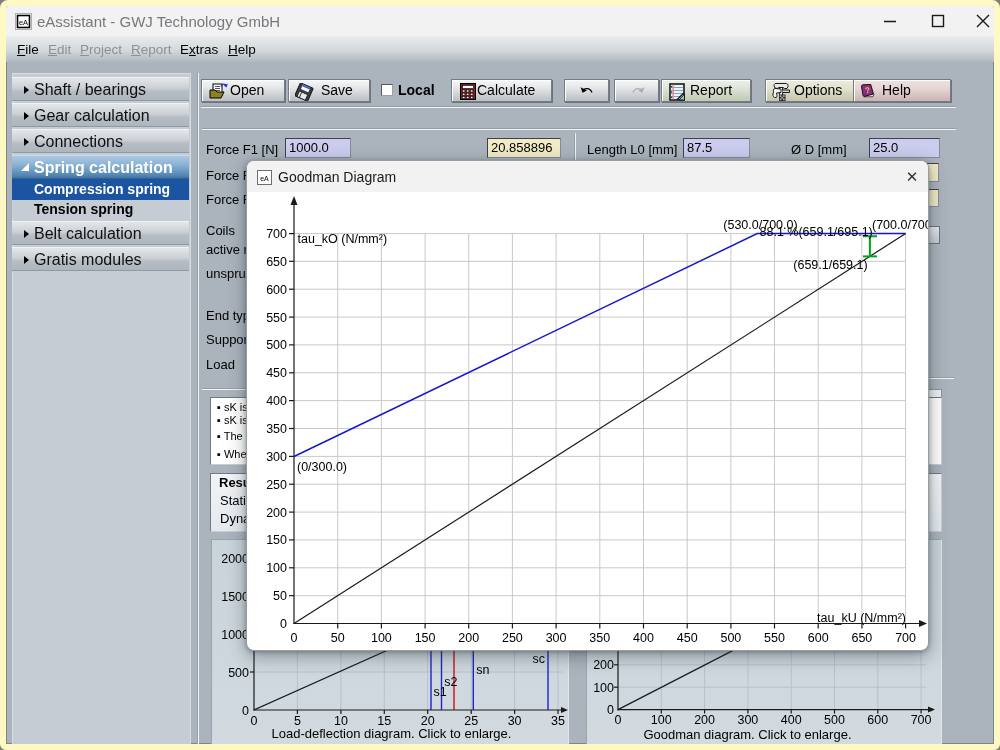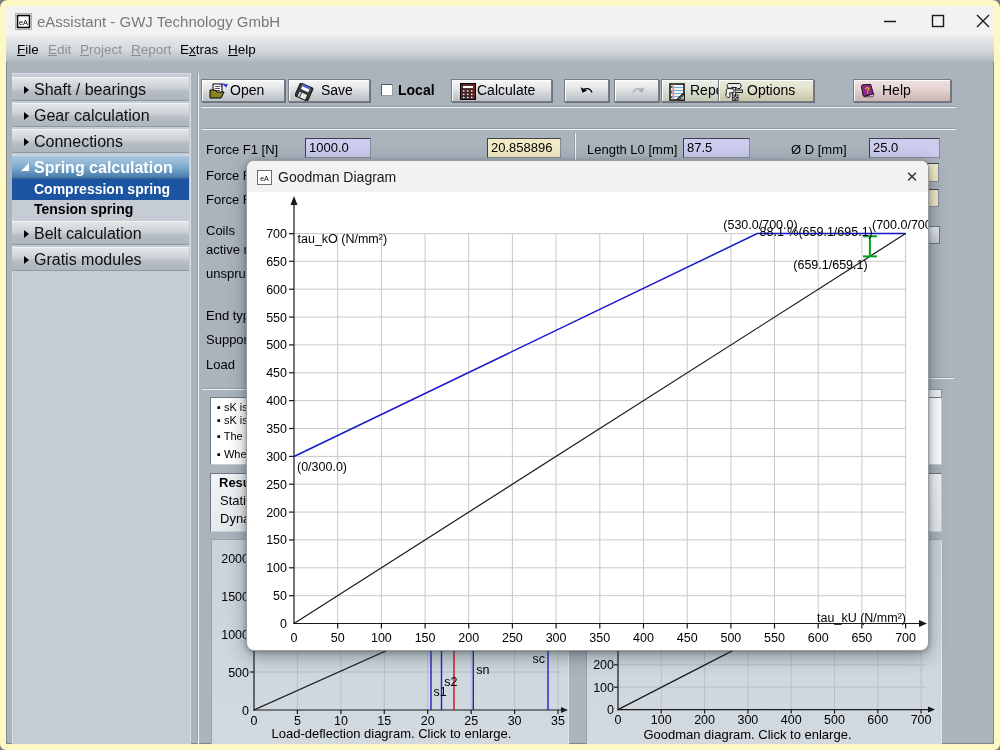--- a/index.html
+++ b/index.html
@@ -201,21 +201,21 @@
       </g>
       <line x1="4.2" y1="1.8" x2="4.2" y2="16.2" stroke="#e88890" stroke-width="1.4"></line>
       <circle cx="2.6" cy="3.8" r="0.7" fill="#222"></circle>
         <circle cx="2.6" cy="9" r="0.7" fill="#222"></circle>
         <circle cx="2.6" cy="14.2" r="0.7" fill="#222"></circle>
       <path d="M15.5 11 L10 17 L15.5 17 Z" fill="#b8b8ba" stroke="#1a1a1a" stroke-width="1"></path>
       <path d="M8 16.8 L15 9.8" stroke="#1a1a1a" stroke-width="1.4"></path>
     </svg>
     <div class="txt" style="left:28px;">Report</div>
   </div>
-  <div class="tbtn" style="left:712px; width:96px; background:linear-gradient(180deg,#ececdc 0%,#e2e2cf 40%,#ccccb2 85%,#c6c6ac 100%);">
+  <div class="tbtn" style="left:759px; width:96px; background:linear-gradient(180deg,#ececdc 0%,#e2e2cf 40%,#ccccb2 85%,#c6c6ac 100%);">
     <svg style="left:6px; top:2px;" width="19" height="20" viewBox="0 0 19 20">
       <path d="M2 3.5 C2 2 3.5 1 5 1.5 L13 1.5 C15 1 16.5 2.5 16 4.5 L15 6.5 L12.5 6.5 L11 5.5 L7 5.5 L5 6.5 L3 6 Z" fill="#e8e8ea" stroke="#1a1a1a" stroke-width="1"></path>
       <rect x="7.6" y="5.5" width="3" height="8" fill="#fff" stroke="#1a1a1a" stroke-width="1"></rect>
       <path d="M1.5 9.5 C0.5 7.5 2.5 6 4 6.5 L9 7 L9 10.5 L4.5 11 C4.5 13 6 14.5 4 15.5 C2 16 0.5 14 1 12 Z" fill="#f0f0f2" stroke="#1a1a1a" stroke-width="1"></path>
       <rect x="7" y="12.5" width="6.5" height="6.5" fill="#2a2d30"></rect>
       <g fill="#b8bcc0">
         <rect x="7.8" y="13.3" width="1.6" height="1.6"></rect>
           <rect x="11" y="13.3" width="1.6" height="1.6"></rect>
         <rect x="9.4" y="14.9" width="1.6" height="1.6"></rect>
           <rect x="7.8" y="16.5" width="1.6" height="1.6"></rect>
@@ -237,21 +237,21 @@
   </div>
 
   <div class="vline" style="left:191px; top:67px; height:673px;"></div>
   <div class="hline" style="left:195px; top:100px; width:755px;"></div>
   <div class="hline" style="left:196px; top:122px; width:754px;"></div>
   <div class="hline" style="left:196px; top:382px; width:556px;"></div>
   <div class="hline" style="left:756px; top:371px; width:192px;"></div>
   <div class="vline" style="left:568px; top:127px; height:28px;"></div>
 
   <div class="flabel" style="left:200px; top:136px;">Force F1 [N]</div>
-  <div class="finput" style="left:279px; top:132px; width:66px;margin-left:20px;">1000.0</div>
+  <div class="finput" style="left:279px; top:132px; width:66px;">1000.0</div>
   <div class="flabel" style="left:358px; top:136px;margin-top:20px;">Deflection s1 [mm]</div>
   <div class="finput yellow" style="left:481px; top:132px; width:74px;">20.858896</div>
   <div class="flabel" style="left:581px; top:136px;">Length L0 [mm]</div>
   <div class="finput" style="left:677px; top:132px; width:67px;">87.5</div>
   <div class="flabel" style="left:785px; top:136px;">Ø D [mm]</div>
   <div class="finput" style="left:863px; top:132px; width:71px;">25.0</div>
 
   <div class="flabel" style="left:200px; top:162px;">Force F2 [N]</div>
   <div class="flabel" style="left:200px; top:186px;">Force Fn [N]</div>
   <div class="flabel" style="left:200px; top:217px;">Coils</div>

